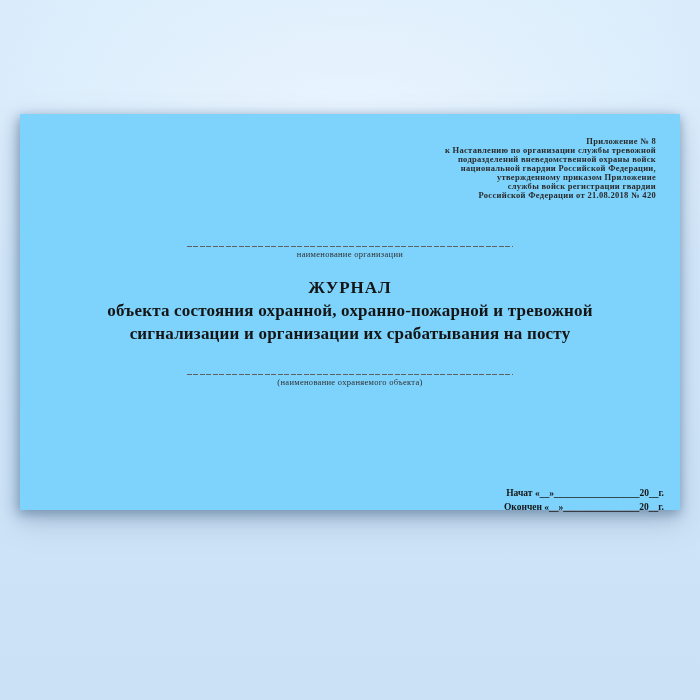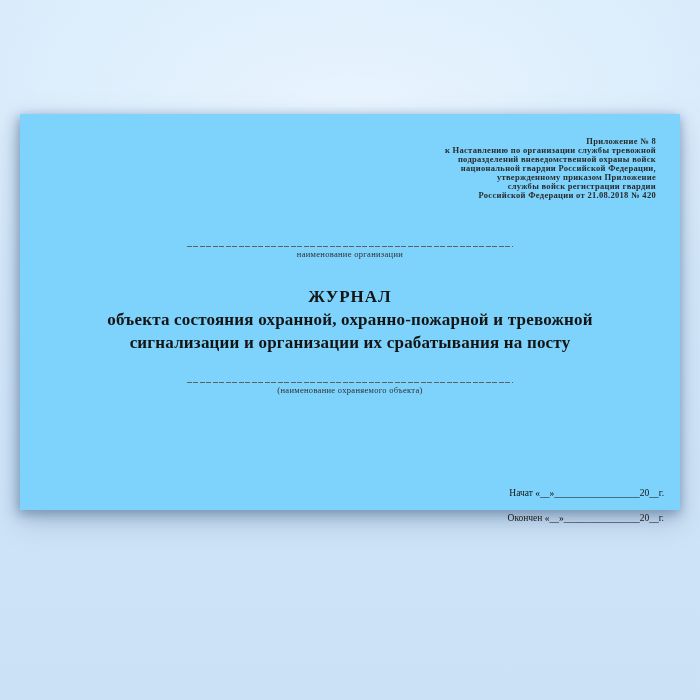--- a/index.html
+++ b/index.html
@@ -43,60 +43,60 @@
     white-space: nowrap;
   }
 
   .field {
     position: absolute;
     left: 0;
     right: 0;
     text-align: center;
   }
   .field-org    { top: 132px; }
-  .field-object { top: 268px; font-family: Liberation Serif, serif; }
+  .field-object { top: 260px; font-family: Liberation Serif, serif; }
 
   .rule {
     width: 326px;
     height: 1px;
     margin: 0 auto;
     background: repeating-linear-gradient(90deg, #5f5f5f 0 5px, rgba(0,0,0,0) 5px 6.5px);
   }
   .caption {
     margin-top: 2px;
     font-size: 8.5px;
     letter-spacing: 0.3px;
     color: #2f2f2f;
   }
 
   .title {
     position: absolute;
-    top: 171px;
+    top: 162px;
     left: 0;
     right: 0;
     text-align: center;
     font-size: 17px;
     font-weight: bold;
     line-height: 23px;
     letter-spacing: 0.2px;
     color: #141414;
   }
   .title .title-line-main { letter-spacing: 1px; }
 
   .dates {
     position: absolute;
     top: 374px;
     right: 16px;
     text-align: right;
     font-size: 9.5px;
-    font-weight: normal;
+    font-weight: bold;
     color: #161616;
     white-space: nowrap;
   }
-  .date-line + .date-line { margin-top: 15px; }
+  .date-line + .date-line { margin-top: 4px; }
 </style>
 </head>
 <body>
 
 <div class="page">
 
   <div class="appendix">
     <div>Приложение № 8</div>
     <div>к Наставлению по организации службы тревожной</div>
     <div>подразделений вневедомственной охраны войск</div>

